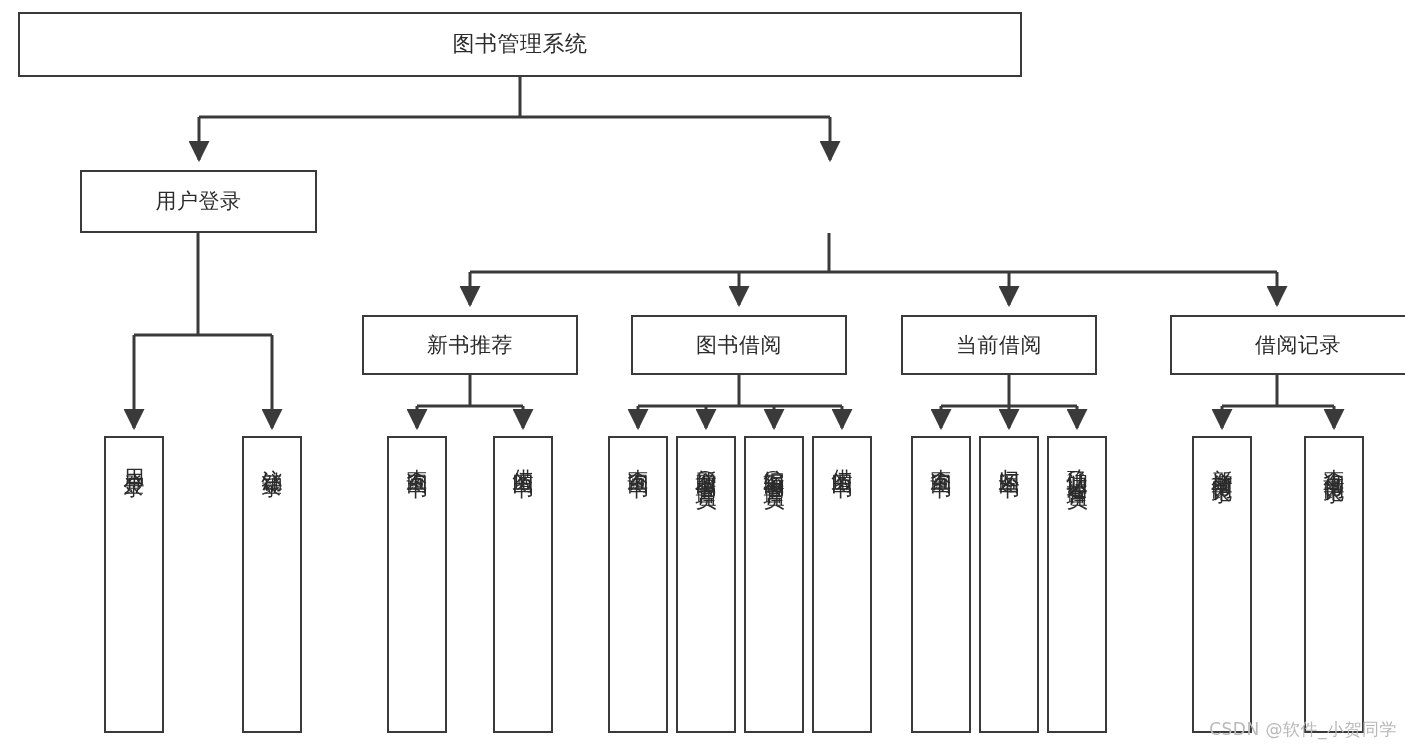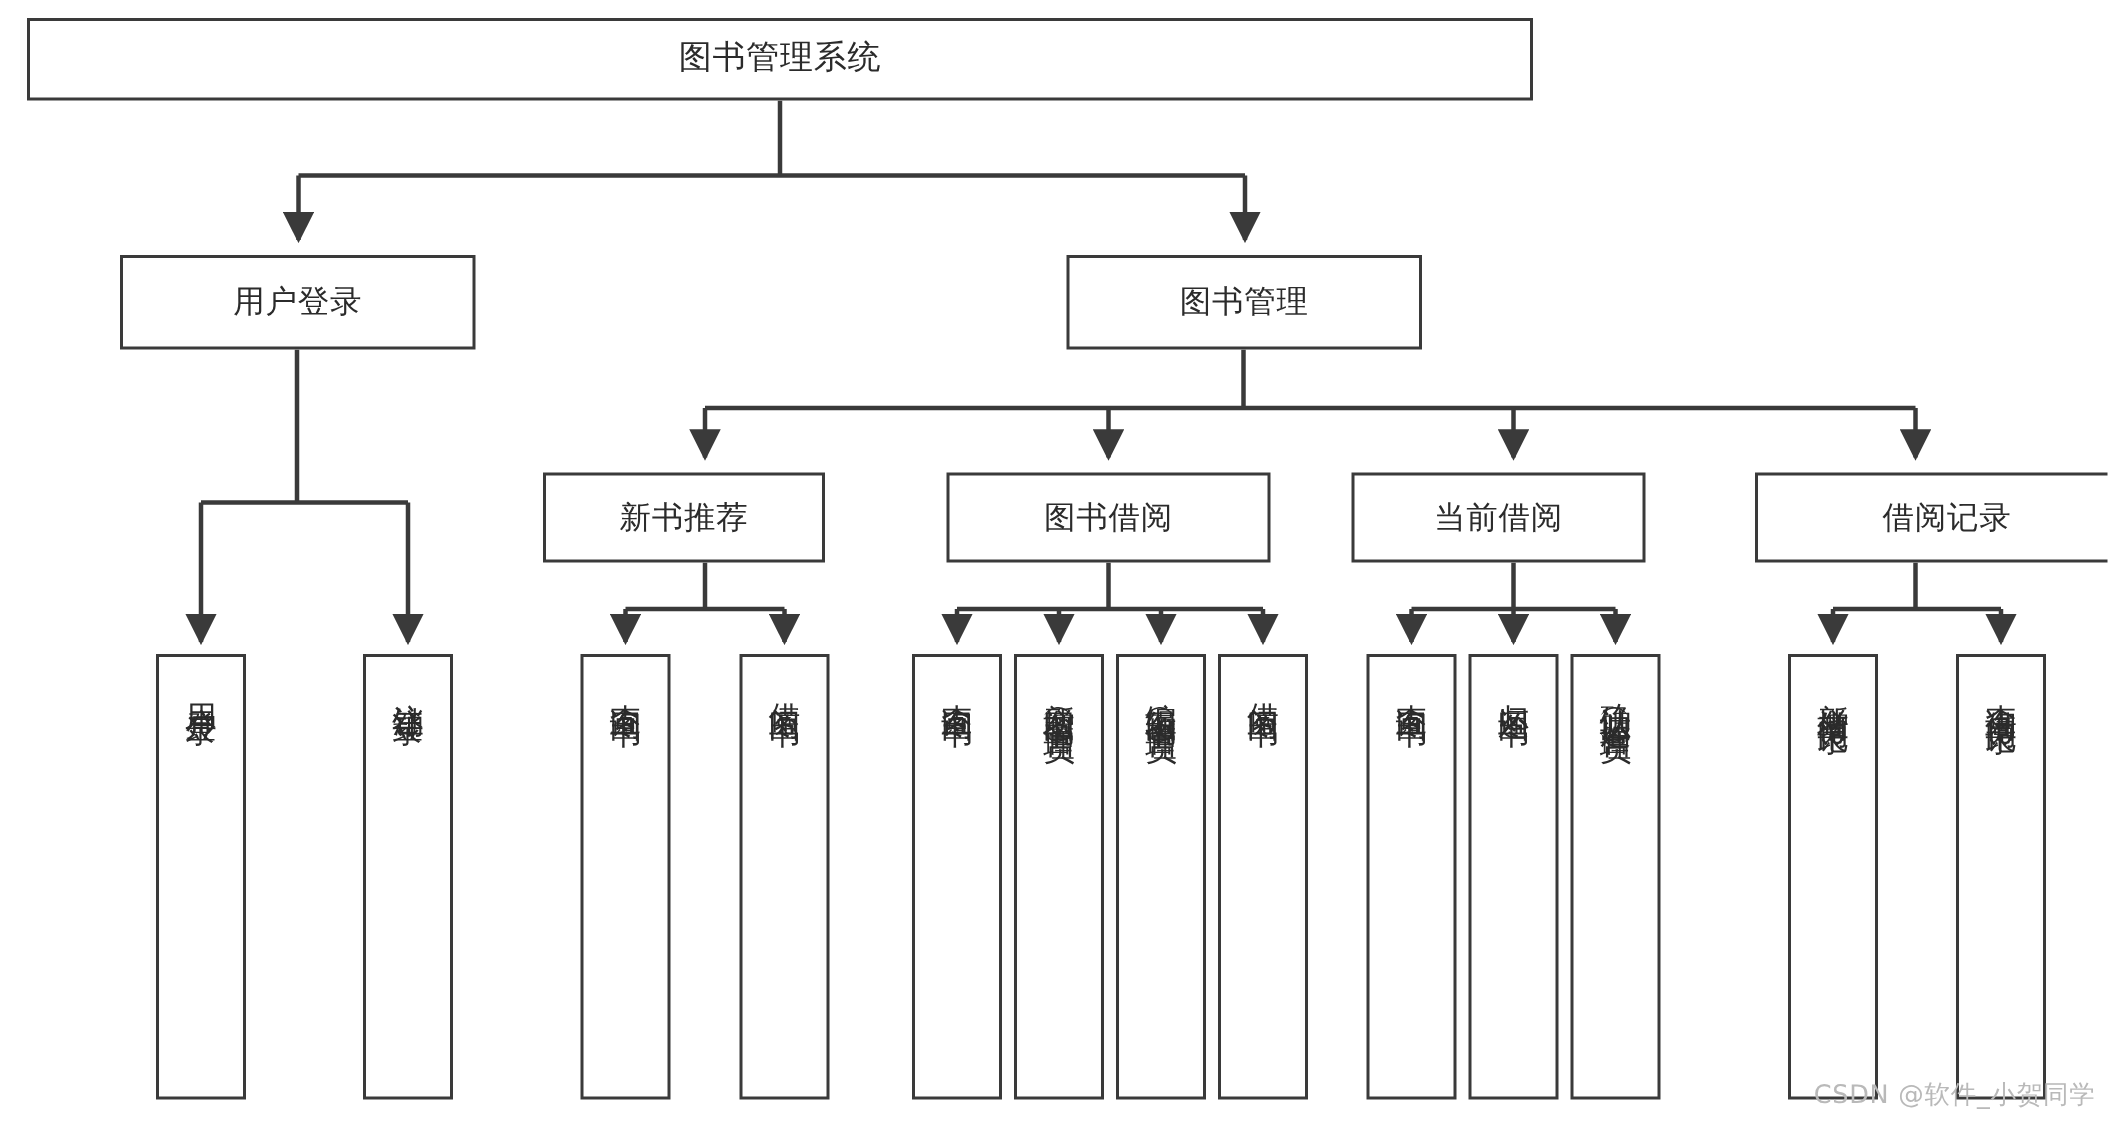--- a/index.html
+++ b/index.html
@@ -125,32 +125,29 @@
       <path d="M 1009 406 L 1009 428" marker-end="url(#arrow)"></path>
       <path d="M 1077 406 L 1077 428" marker-end="url(#arrow)"></path>
 
       <path d="M 1277 375 L 1277 406"></path>
       <path d="M 1222 406 L 1334 406"></path>
       <path d="M 1222 406 L 1222 428" marker-end="url(#arrow)"></path>
       <path d="M 1334 406 L 1334 428" marker-end="url(#arrow)"></path>
     </g>
   </svg>
 
-  <div class="node horiz root" style="left:18px; top:12px; width:1004px; height:55px;">
+  <div class="node horiz root" style="left:18px; top:12px; width:1004px; height:65px;">
     <span class="node-label">图书管理系统</span>
   </div>
 
   <div class="node horiz" style="left:80px; top:170px; width:237px; height:63px;">
     <span class="node-label">用户登录</span>
   </div>
-  <div class="node horiz" style="left:711px; top:170px; width:237px; height:63px;">
-    <span class="node-label">图书管理</span>
-  </div>
-
-  <div class="node horiz" style="left:362px; top:315px; width:188px; height:60px;">
+
+  <div class="node horiz" style="left:362px; top:315px; width:216px; height:60px;">
     <span class="node-label">新书推荐</span>
   </div>
   <div class="node horiz" style="left:631px; top:315px; width:216px; height:60px;">
     <span class="node-label">图书借阅</span>
   </div>
   <div class="node horiz" style="left:901px; top:315px; width:196px; height:60px;">
     <span class="node-label">当前借阅</span>
   </div>
   <div class="node horiz" style="left:1170px; top:315px; width:256px; height:60px;">
     <span class="node-label">借阅记录</span>

